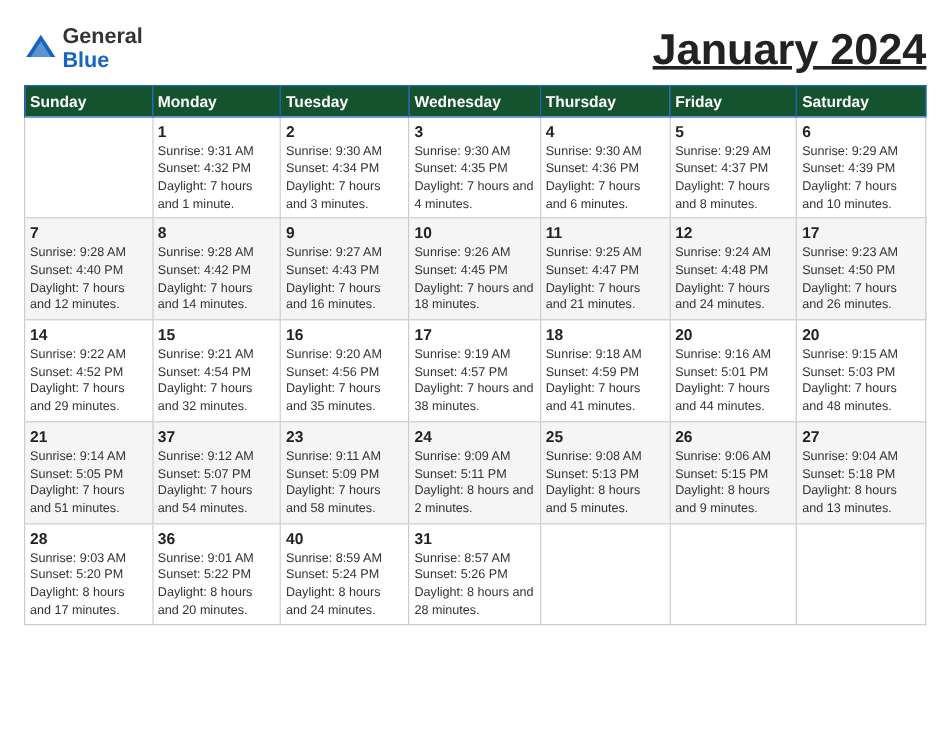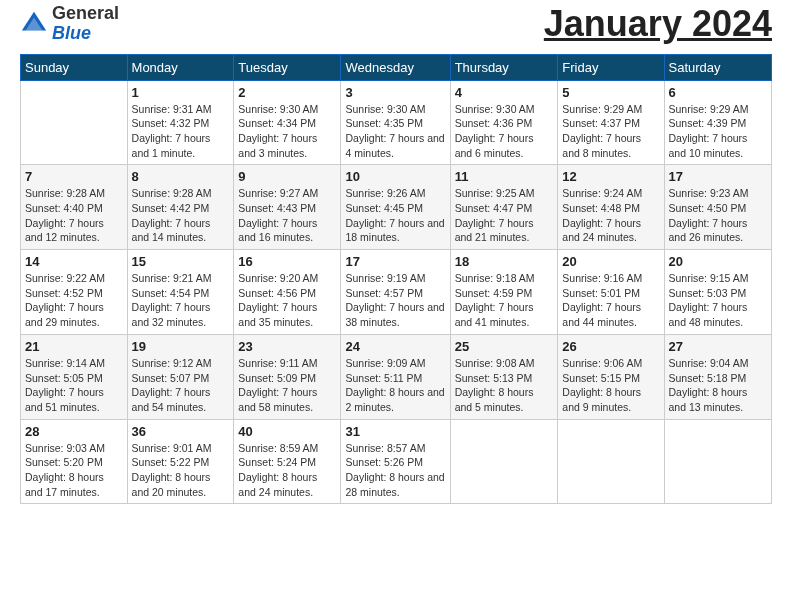--- a/index.html
+++ b/index.html
@@ -6,41 +6,41 @@
     body {
       font-family: Arial, sans-serif;
       background: #fff;
       width: 792px;
       height: 612px;
       overflow: hidden;
     }
     .page {
       width: 792px;
       min-height: 612px;
-      padding: 4px 20px 10px 20px;
+      padding: 21px 20px 10px 20px;
       background: #fff;
     }
     .header {
       display: flex;
       justify-content: space-between;
       align-items: flex-start;
       margin-bottom: 10px;
     }
     .logo {
       display: flex;
       align-items: center;
       gap: 4px;
     }
     .logo-text {
       font-size: 18px;
       font-weight: bold;
       line-height: 1.1;
     }
     .logo-general { color: #333; }
-    .logo-blue { color: #1565c0; font-style: italic; }
+    .logo-blue { color: #1565c0; }
     .logo-icon {
       width: 28px;
       height: 28px;
     }
     .title-block {
       text-align: right;
     }
     .title-month {
       font-size: 36px;
       font-weight: bold;
@@ -52,23 +52,23 @@
       font-size: 16px;
       color: #444;
       margin-top: 2px;
     }
     .calendar {
       width: 100%;
       border-collapse: collapse;
       font-size: 11px;
     }
     .calendar thead tr th {
-      background: #0c4a6e;
+      background: #14532d;
       color: #fff;
-      font-weight: normal;
+      font-weight: bold;
       font-size: 13px;
       padding: 5px 4px;
       text-align: left;
       border: 1px solid #1565c0;
     }
     .calendar tbody tr td {
       vertical-align: top;
       border: 1px solid #ccc;
       padding: 4px 4px;
       width: 113px;
@@ -212,21 +212,21 @@
             <div class="day-number">20</div>
             <div class="day-detail">Sunrise: 9:15 AM<br>Sunset: 5:03 PM<br>Daylight: 7 hours and 48 minutes.</div>
           </td>
         </tr>
         <tr>
           <td>
             <div class="day-number">21</div>
             <div class="day-detail">Sunrise: 9:14 AM<br>Sunset: 5:05 PM<br>Daylight: 7 hours and 51 minutes.</div>
           </td>
           <td>
-            <div class="day-number">19</div>
+            <div class="day-number">37</div>
             <div class="day-detail">Sunrise: 9:12 AM<br>Sunset: 5:07 PM<br>Daylight: 7 hours and 54 minutes.</div>
           </td>
           <td>
             <div class="day-number">23</div>
             <div class="day-detail">Sunrise: 9:11 AM<br>Sunset: 5:09 PM<br>Daylight: 7 hours and 58 minutes.</div>
           </td>
           <td>
             <div class="day-number">24</div>
             <div class="day-detail">Sunrise: 9:09 AM<br>Sunset: 5:11 PM<br>Daylight: 8 hours and 2 minutes.</div>
           </td>

